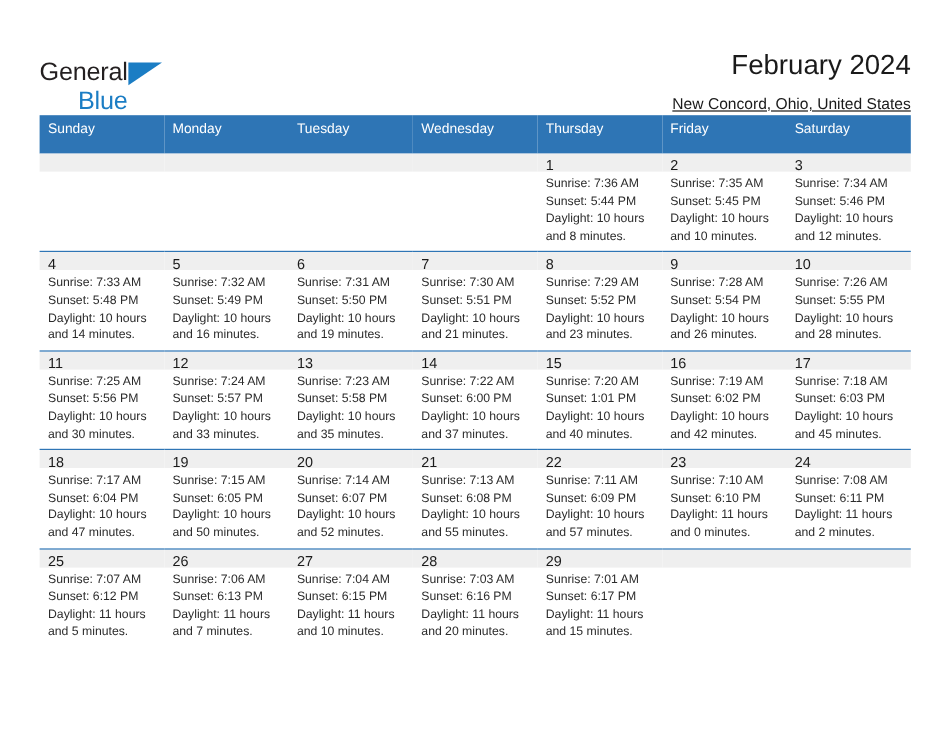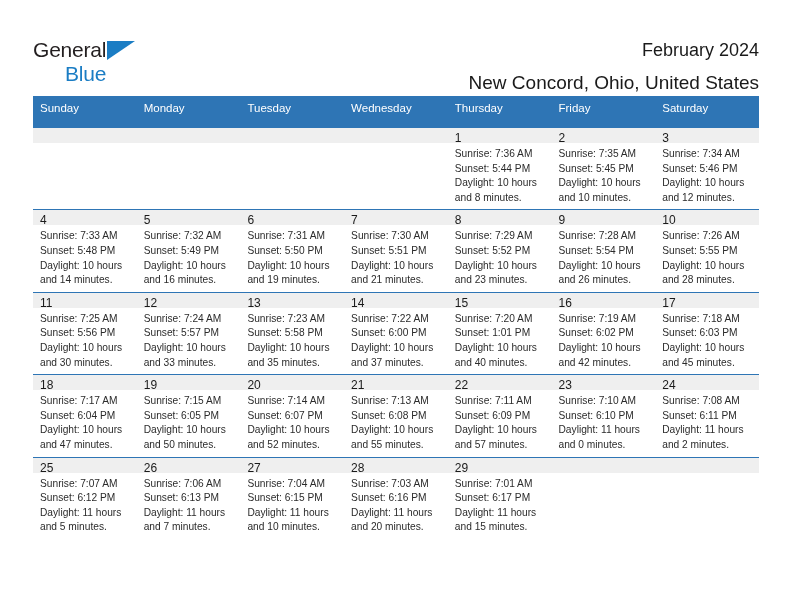--- a/index.html
+++ b/index.html
@@ -17,21 +17,21 @@
   .page {
     position: relative;
     width: 792px;
     height: 612px;
     box-sizing: border-box;
   }
 
   
   .top {
     display: flex;
-    align-items: center;
+    align-items: flex-end;
     justify-content: space-between;
     padding: 28px 33px 0 33px;
     box-sizing: border-box;
     height: 96px;
   }
   .logo {
     position: relative;
     width: 110px;
     height: 46px;
     flex: 0 0 auto;
@@ -63,31 +63,32 @@
     color: #1b7dc4;
     line-height: 22px;
   }
 
   .titles {
     text-align: right;
     flex: 1 1 auto;
     padding-top: 2px;
   }
   .month-title {
-    font-size: 18px;
+    font-size: 23px;
     color: #1a1a1a;
     line-height: 32px;
     white-space: nowrap;
   }
   .location {
-    font-size: 19px;
+    font-size: 13px;
     color: #1a1a1a;
     line-height: 18px;
     margin-top: 8px;
     white-space: nowrap;
+    text-decoration: underline;
   }
 
   
   .calendar {
     margin: 0 33px;
     width: 726px;
     border-collapse: collapse;
     table-layout: fixed;
   }
   .calendar th {

